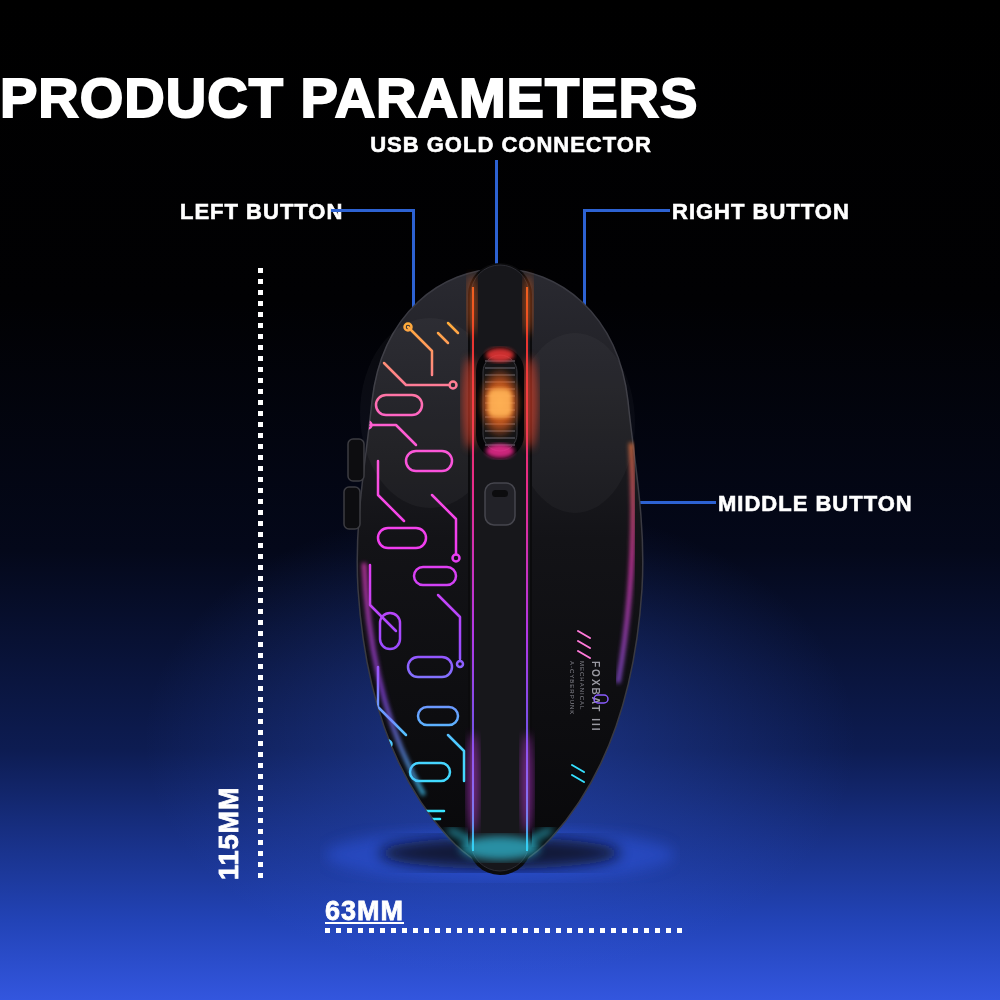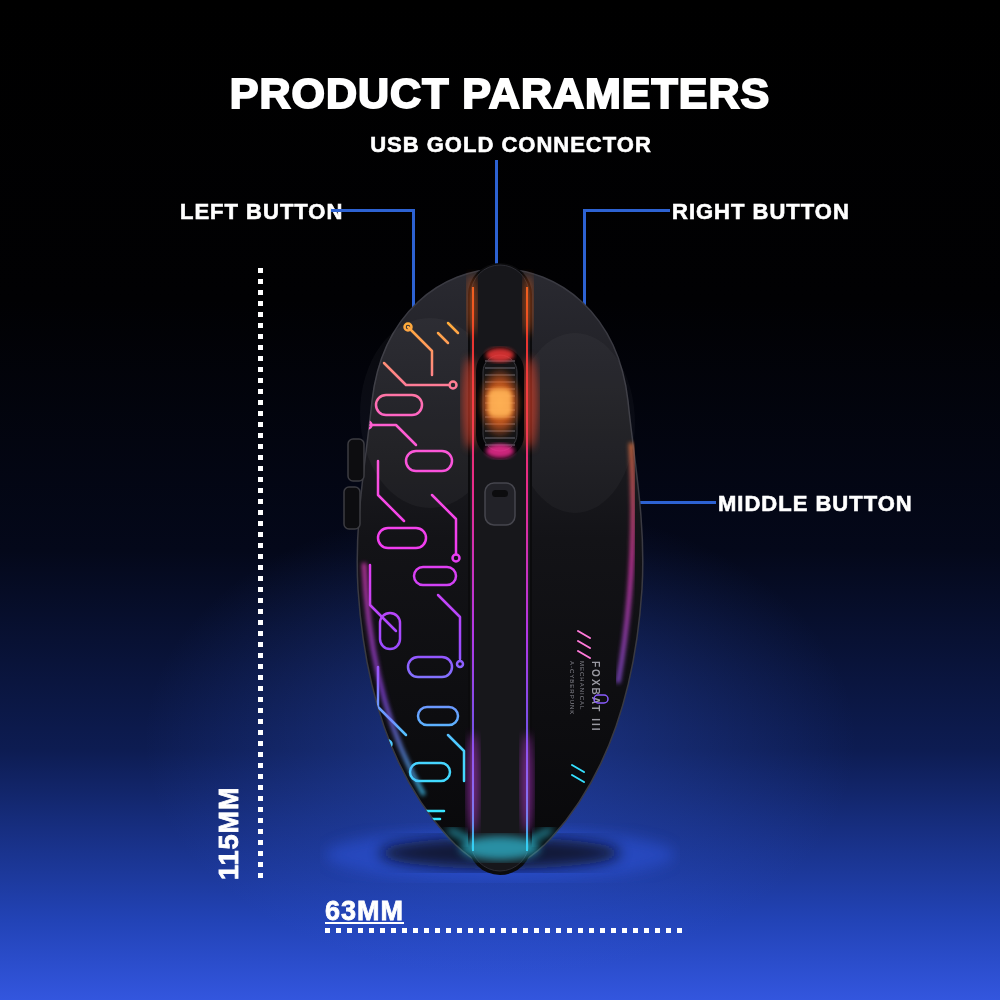--- a/index.html
+++ b/index.html
@@ -7,22 +7,22 @@
     position:relative;width:1000px;height:1000px;overflow:hidden;
     font-family:"Liberation Sans",sans-serif;
     background:linear-gradient(180deg,#000000 0%,#010103 30%,#04081a 55%,#0d1c52 75%,#2243b6 92%,#3356de 100%);
   }
   .ambient-glow{
     position:absolute;left:140px;top:500px;width:720px;height:480px;
     background:radial-gradient(ellipse at center,rgba(64,110,255,.32),rgba(64,110,255,0) 70%);
     pointer-events:none;
   }
   .title{
-    position:absolute;top:40px;left:0;right:0;text-align:center;
-    color:#ffffff;font-size:43px;font-weight:800;letter-spacing:1px;
+    position:absolute;top:27px;left:0;right:0;text-align:left;
+    color:#ffffff;font-size:56px;font-weight:800;letter-spacing:1px;
     -webkit-text-stroke:2px #ffffff;
   }
   .label{
     position:absolute;color:#ffffff;font-size:22px;font-weight:700;
     letter-spacing:1px;-webkit-text-stroke:.6px #ffffff;white-space:nowrap;
   }
   .label-usb{top:132px;left:0;right:0;text-align:center;padding-left:22px;}
   .label-left{top:199px;left:180px;width:142px;text-align:right;}
   .label-right{top:199px;left:672px;}
   .label-middle{top:491px;left:718px;}

